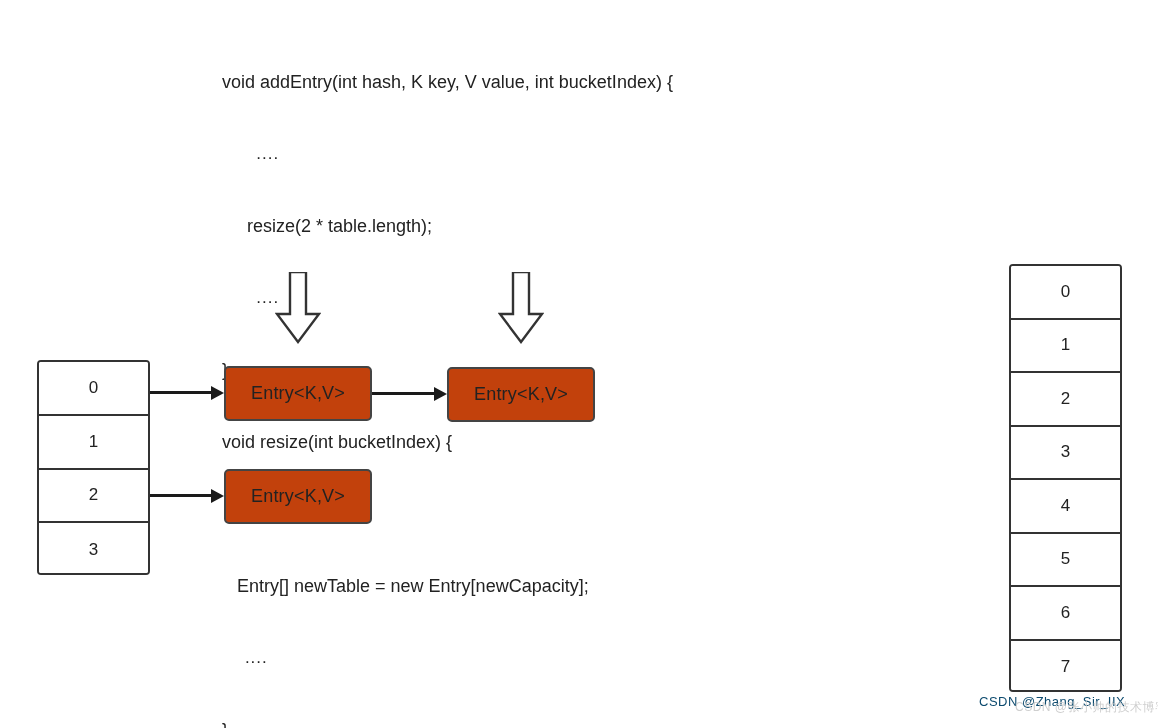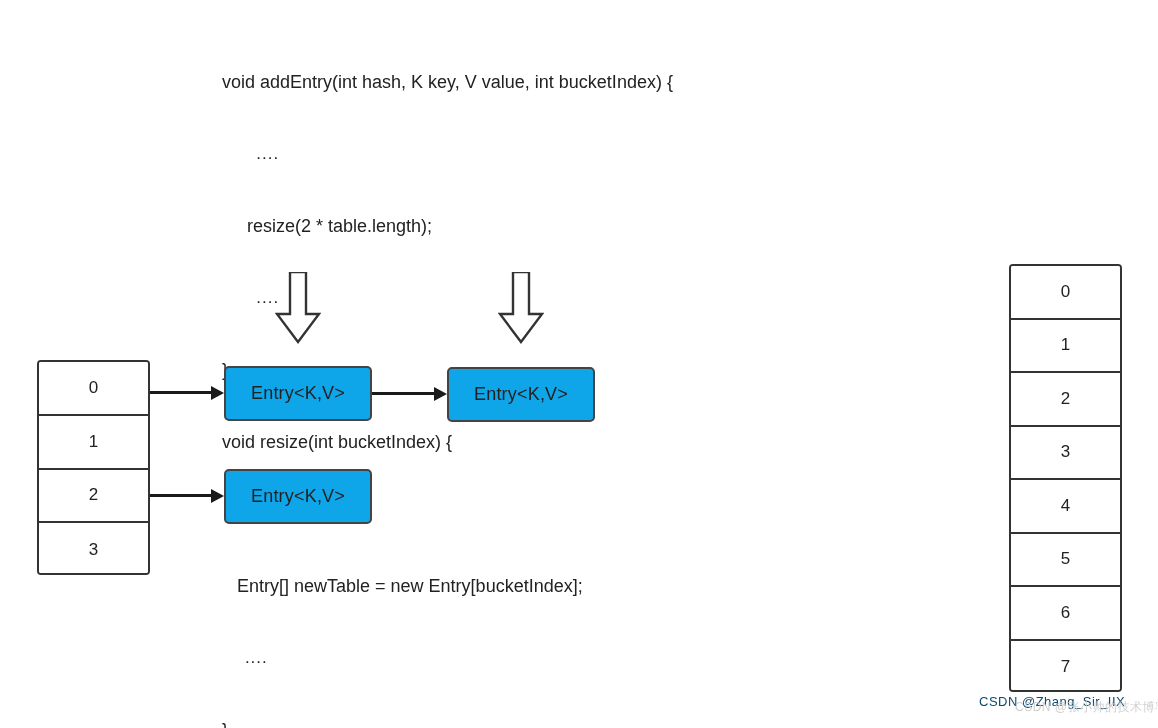--- a/index.html
+++ b/index.html
@@ -75,21 +75,21 @@
     height: 428px;
   }
   #right-table .bucket-cell { height: 53.5px; }
 
   
   .entry-node {
     position: absolute;
     box-sizing: border-box;
     border: 2px solid #444444;
     border-radius: 5px;
-    background: #0ea5e9;
+    background: #c2410c;
     display: flex;
     align-items: center;
     justify-content: center;
     font-size: 18px;
     color: #222222;
     letter-spacing: 0.2px;
   }
   #entry-0-0 { left: 224px; top: 366px; width: 148px; height: 55px; }
   #entry-0-1 { left: 447px; top: 367px; width: 148px; height: 55px; }
   #entry-2-0 { left: 224px; top: 469px; width: 148px; height: 55px; }
@@ -160,21 +160,21 @@
 <div id="canvas">
 
   <div class="code-block">
     <div class="code-line">void addEntry(int hash, K key, V value, int bucketIndex) {</div>
     <div class="code-line dots">      ....</div>
     <div class="code-line">     resize(2 * table.length);</div>
     <div class="code-line dots">      ....</div>
     <div class="code-line">}</div>
     <div class="code-line">void resize(int bucketIndex) {</div>
     <div class="code-line dots">    ....</div>
-    <div class="code-line">   Entry[] newTable = new Entry[bucketIndex];</div>
+    <div class="code-line">   Entry[] newTable = new Entry[newCapacity];</div>
     <div class="code-line dots">    ....</div>
     <div class="code-line">}</div>
   </div>
 
   <div id="left-table" class="bucket-table">
     <div class="bucket-cell">0</div>
     <div class="bucket-cell">1</div>
     <div class="bucket-cell">2</div>
     <div class="bucket-cell">3</div>
   </div>

